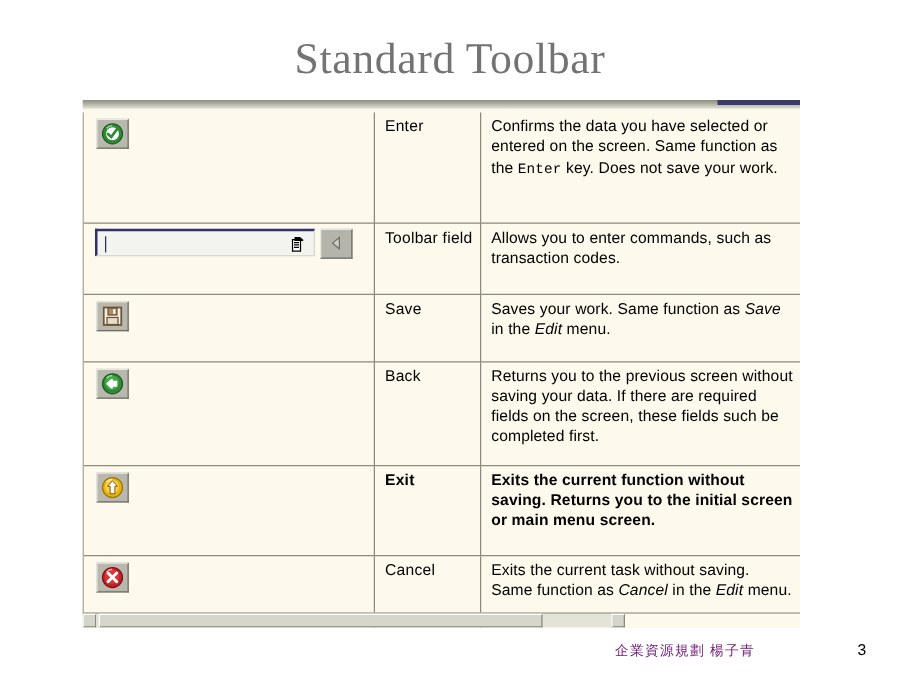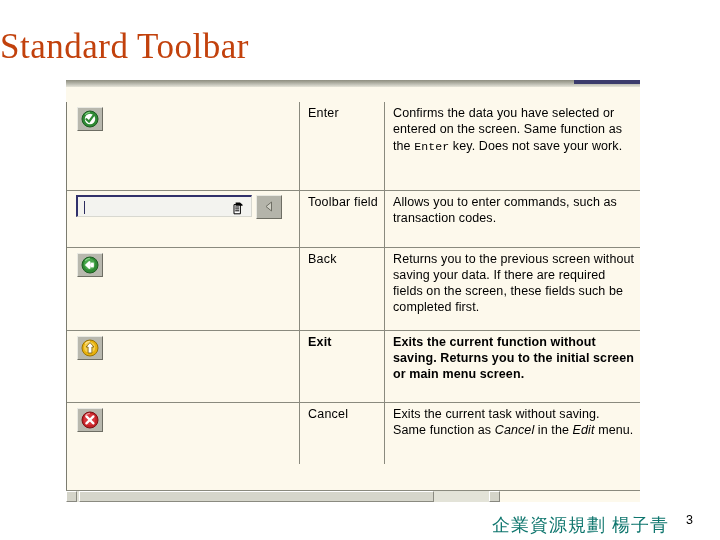--- a/index.html
+++ b/index.html
@@ -14,24 +14,25 @@
     overflow: hidden;
     font-family: "Liberation Sans", sans-serif;
   }
 
   
   .slide-title {
     position: absolute;
     top: 28px;
     left: 0;
     width: 720px;
+    text-align: center;
     font-family: "Liberation Serif", serif;
     font-size: 35px;
     font-weight: 400;
-    color: #c2410c;
+    color: #737373;
     letter-spacing: 0.5px;
     line-height: 1.1;
   }
 
   
   .shot {
     position: absolute;
     left: 66px;
     top: 80px;
     width: 574px;
@@ -51,21 +52,21 @@
   .chrome-strip .chrome-right {
     position: absolute;
     right: 0; top: 0;
     width: 66px; height: 4px;
     background: #3b3b6b;
   }
 
   .shot-body {
     position: absolute;
     left: 0;
-    top: 22px;
+    top: 10px;
     width: 574px;
     height: 403px;
     background: #fdf9ec;
     border-left: 1px solid #7c7c70;
     border-right: 0;
     box-sizing: border-box;
   }
 
   
   .tbl {
@@ -218,22 +219,22 @@
   .hscroll .gapfill {
     width: 140px;
     background: #fdf9ec;
   }
 
   
   .footer-note {
     position: absolute;
     left: 492px;
     top: 513px;
-    font-size: 18px;
-    color: #0f766e;
+    font-size: 11px;
+    color: #701a75;
     letter-spacing: 1px;
     white-space: nowrap;
   }
   .footer-page {
     position: absolute;
     left: 686px;
     top: 513px;
     font-size: 12.5px;
     color: #000;
   }
@@ -296,20 +297,40 @@
             </div>
           </td>
           <td class="c-name">
             <div class="cell-pad-name">Toolbar field</div>
           </td>
           <td class="c-desc">
             <div class="cell-pad-desc">Allows you to enter commands, such as transaction codes.</div>
           </td>
         </tr>
 
+        <tr style="height:54px;">
+          <td class="c-icon">
+            <div class="icon-cell-inner">
+              <div class="btn">
+                <svg width="18" height="18" viewBox="0 0 18 18">
+                  <rect x="2" y="2" width="14" height="14" fill="#f3eee4" stroke="#6a5336" stroke-width="1.4"></rect>
+                  <rect x="5.4" y="2.4" width="7.2" height="5.6" fill="#b08a5c" stroke="#6a5336" stroke-width="1"></rect>
+                  <rect x="9.4" y="3.3" width="2" height="3.8" fill="#f3eee4"></rect>
+                  <rect x="4.6" y="10" width="8.8" height="5.6" fill="#e8ddcb" stroke="#6a5336" stroke-width="1"></rect>
+                </svg>
+              </div>
+            </div>
+          </td>
+          <td class="c-name">
+            <div class="cell-pad-name">Save</div>
+          </td>
+          <td class="c-desc">
+            <div class="cell-pad-desc">Saves your work. Same function as <i>Save</i> in the <i>Edit</i> menu.</div>
+          </td>
+        </tr>
 
         <tr style="height:83px;margin-top:32px;">
           <td class="c-icon">
             <div class="icon-cell-inner">
               <div class="btn">
                 <svg width="18" height="18" viewBox="0 0 18 18">
                   <circle cx="9" cy="9" r="8" fill="#2f8a34" stroke="#1d5c22" stroke-width="1"></circle>
                   <circle cx="8.6" cy="8.2" r="5.6" fill="#49a84d"></circle>
                   <path d="M12.6 9 L8.6 9 M8.6 5.6 L5 9 L8.6 12.4 M8.6 5.6 L8.6 12.4" stroke="#ffffff" stroke-width="1.6" fill="#ffffff" stroke-linejoin="round"></path>
                   <path d="M9.4 6.6 h3.4 v4.8 h-3.4 z" fill="#ffffff"></path>

